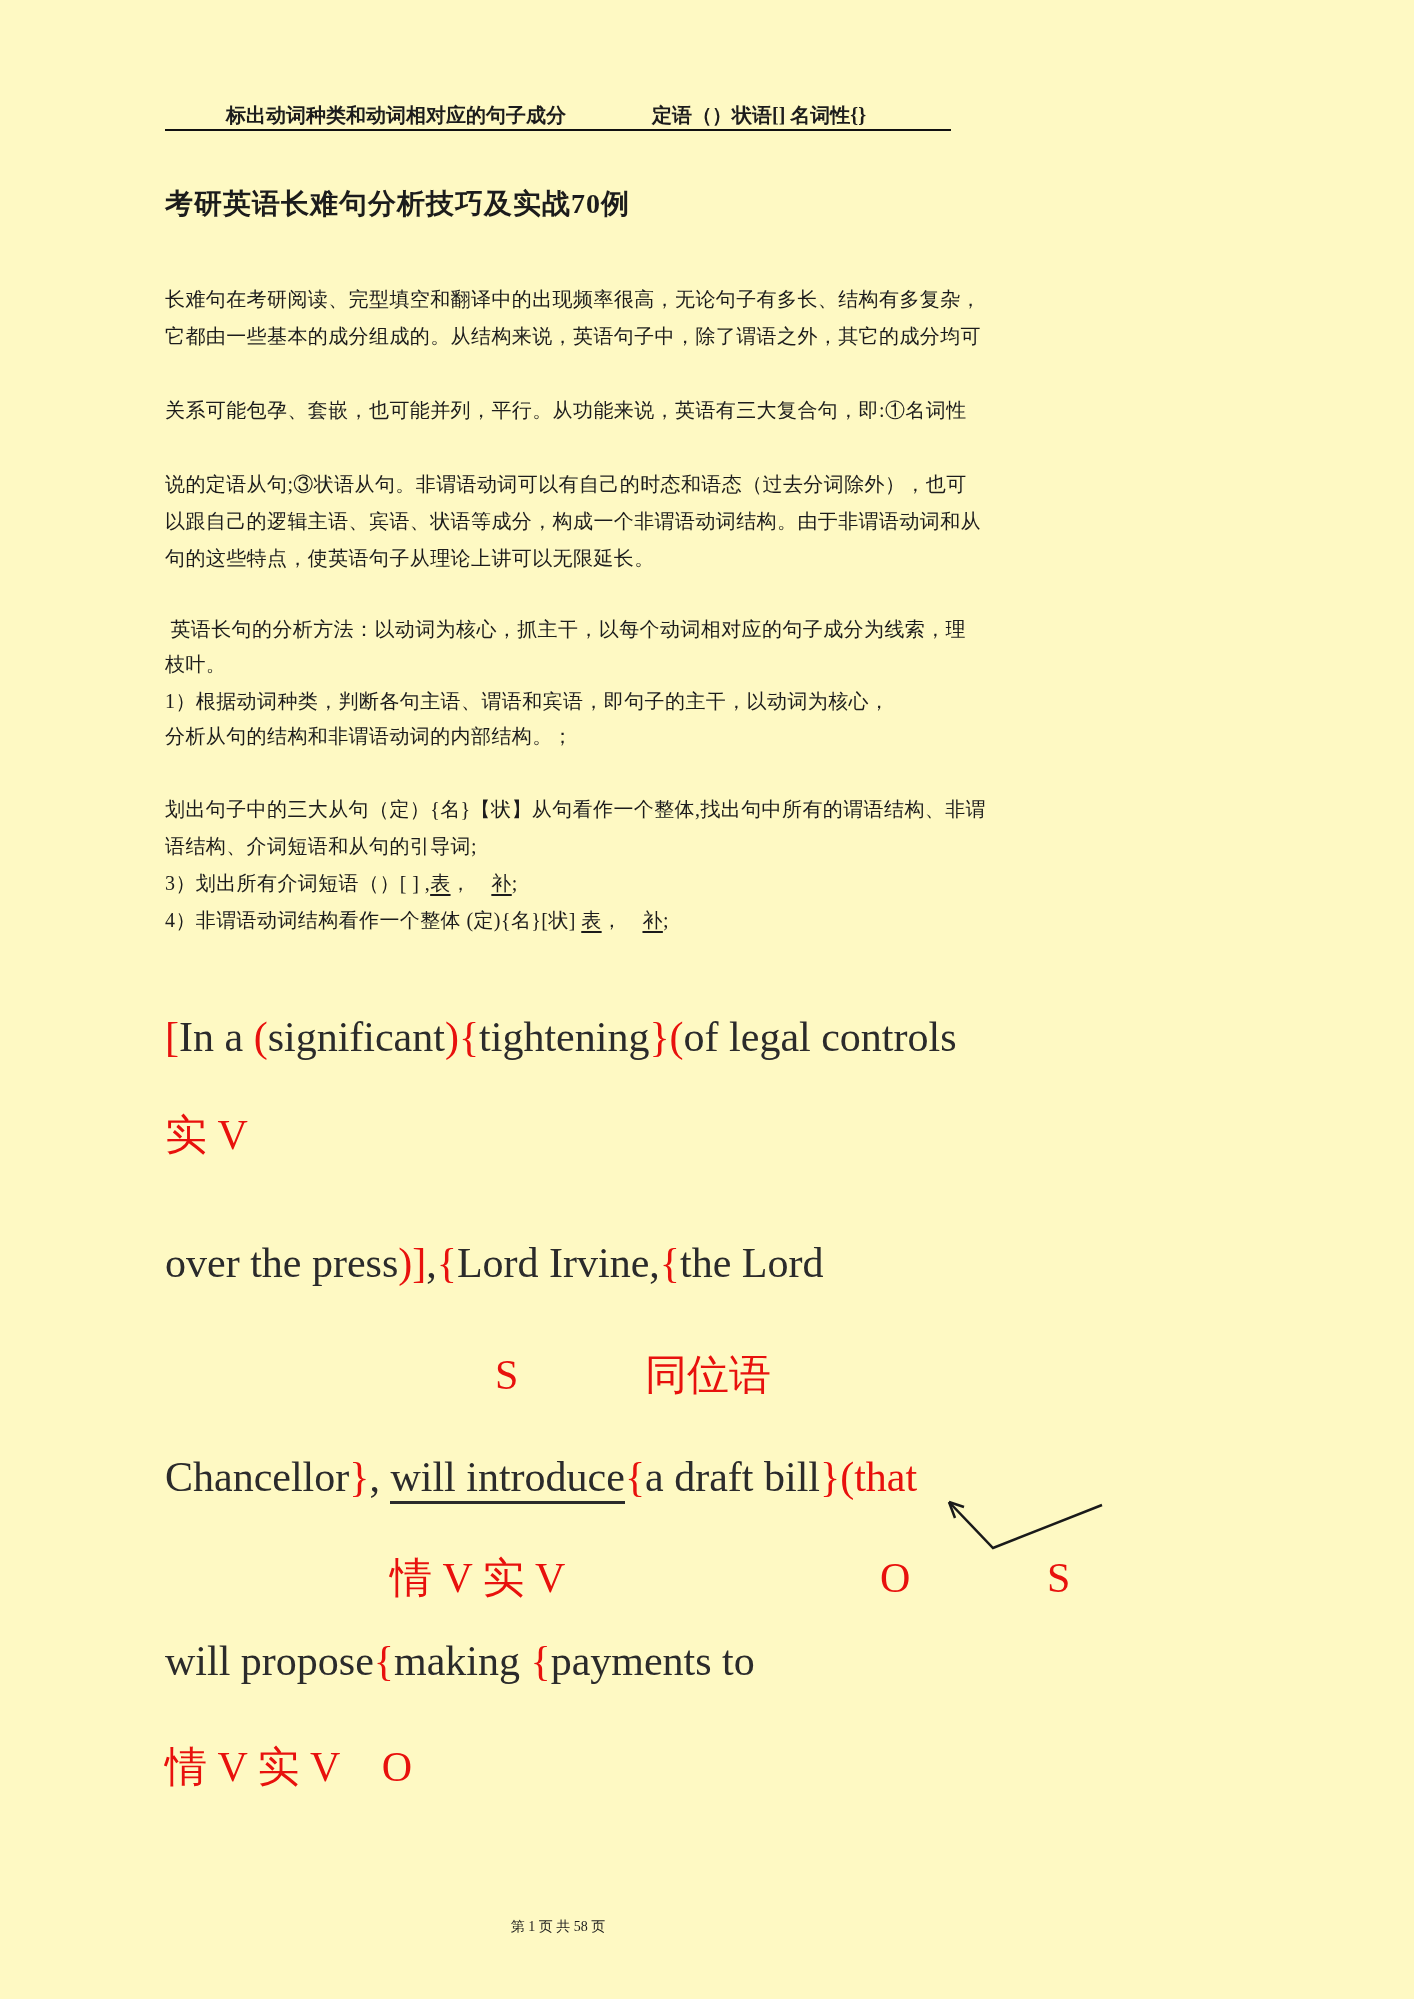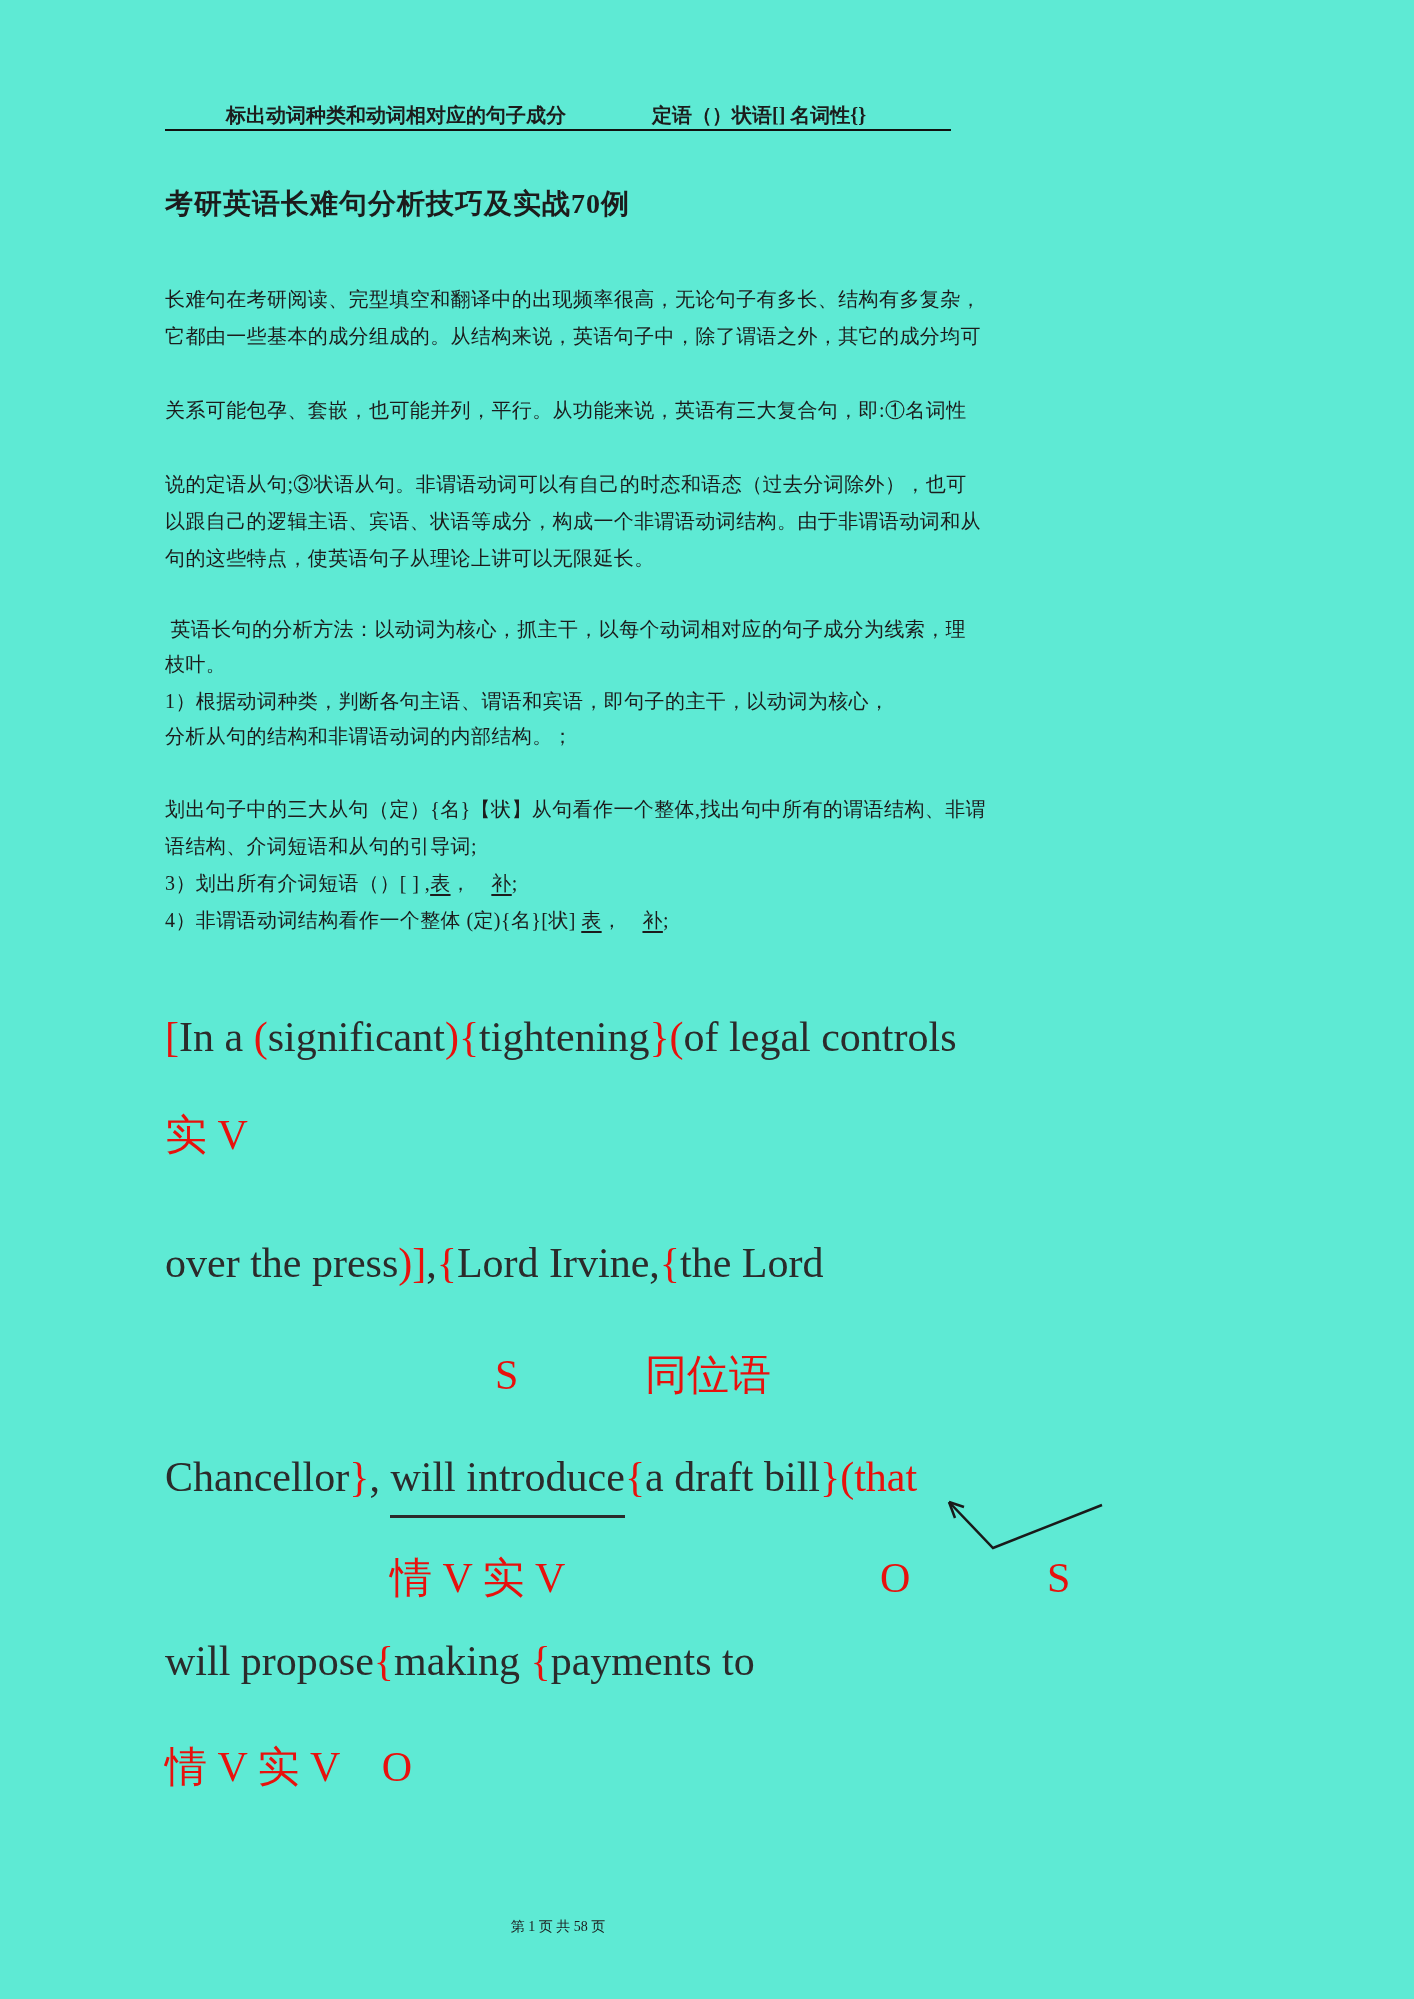--- a/index.html
+++ b/index.html
@@ -5,33 +5,33 @@
   :root{
     --red:#e8110d;
     --ink:#1c1c1c;
     --eng:#2b2b2b;
   }
   html,body{margin:0;padding:0;}
   body{
     width:1414px;height:1999px;background:#ffffff;position:relative;
     font-family:"Liberation Serif","DejaVu Serif",serif;
   }
-  .page{position:absolute;left:0;top:0;width:1414px;height:1999px;background:#5eead4;overflow:hidden;}
+  .page{position:absolute;left:0;top:0;width:1414px;height:1999px;background:#fef9c3;overflow:hidden;}
   .hdr{position:absolute;top:102px;font-size:20px;font-weight:bold;color:var(--ink);white-space:pre;}
   .hdr-left{left:226px;}
   .hdr-right{left:652px;}
   .hdr-rule{position:absolute;left:165px;top:129px;width:786px;height:0;border-top:2px solid #111;}
   .title{position:absolute;left:165px;top:185px;width:786px;text-align:left;
          font-size:28px;font-weight:bold;color:var(--ink);letter-spacing:1px;white-space:pre;}
   .cn{position:absolute;left:165px;font-size:20px;color:var(--ink);white-space:pre;letter-spacing:0.4px;}
   .cn .u{text-decoration:underline;text-underline-offset:4px;}
   .red{color:var(--red);}
   .eng{position:absolute;left:165px;font-size:42px;color:var(--eng);white-space:pre;line-height:1.2;}
   .eng .red{color:var(--red);}
-  .eng .u{border-bottom:3px solid var(--eng);padding-bottom:15px;}
+  .eng .u{border-bottom:3px solid var(--eng);padding-bottom:1px;}
   .ann{position:absolute;font-size:42px;color:var(--red);white-space:pre;line-height:1.2;}
   .footer{position:absolute;left:165px;top:1918px;width:786px;text-align:center;
           font-size:14px;color:var(--ink);white-space:pre;}
   .arrow-svg{position:absolute;left:930px;top:1490px;}
 </style>
 </head>
 <body>
 
 <div class="page">
 

